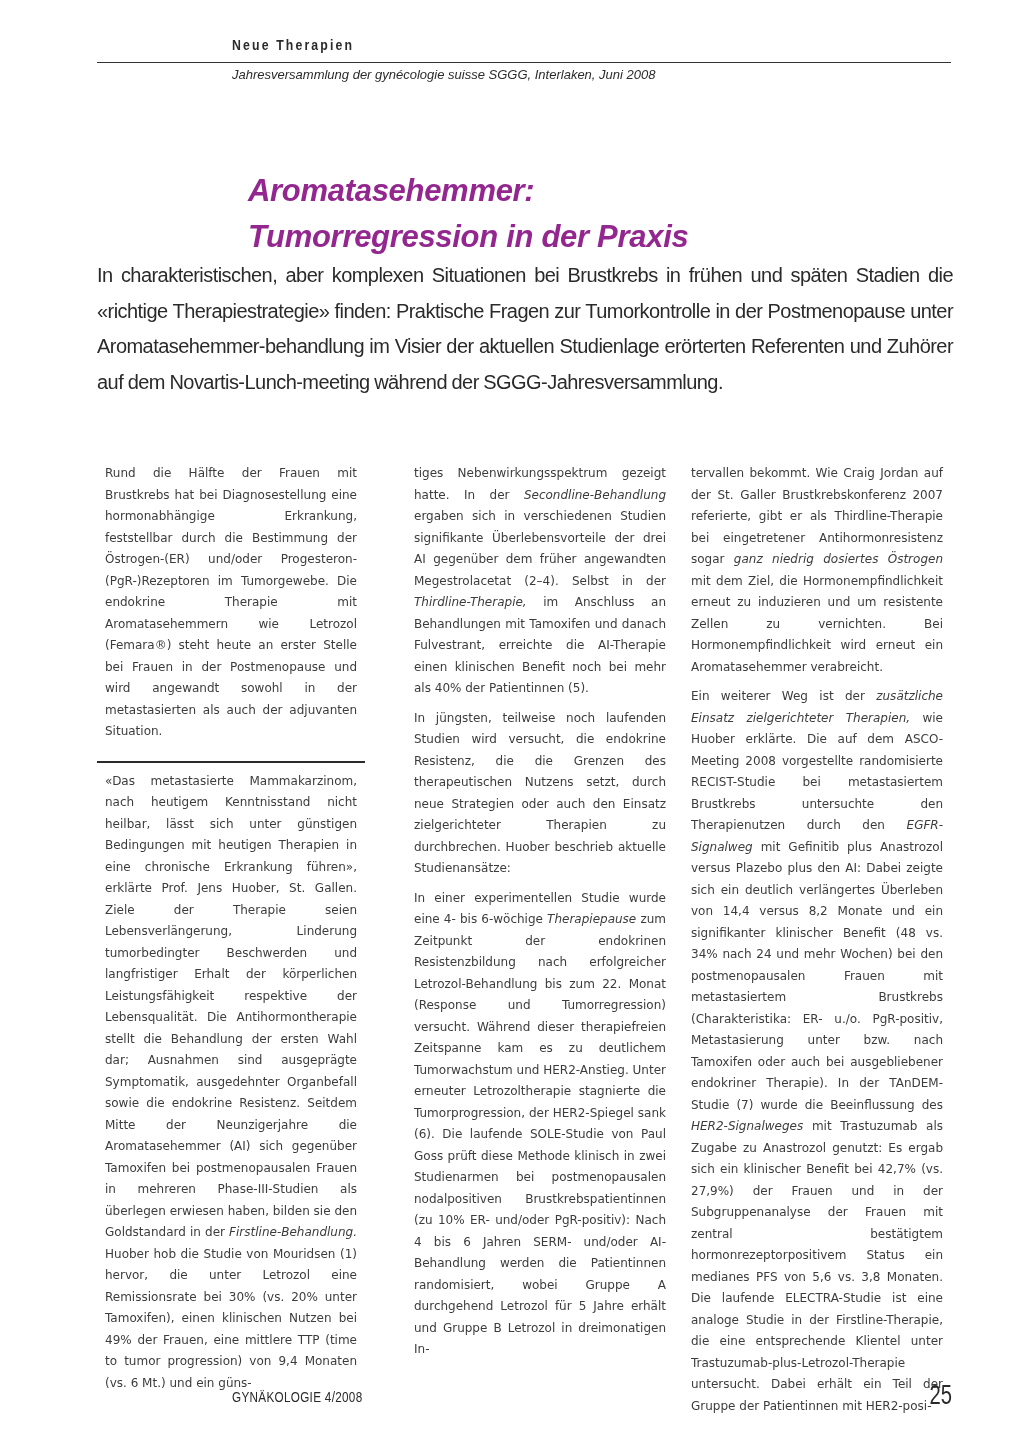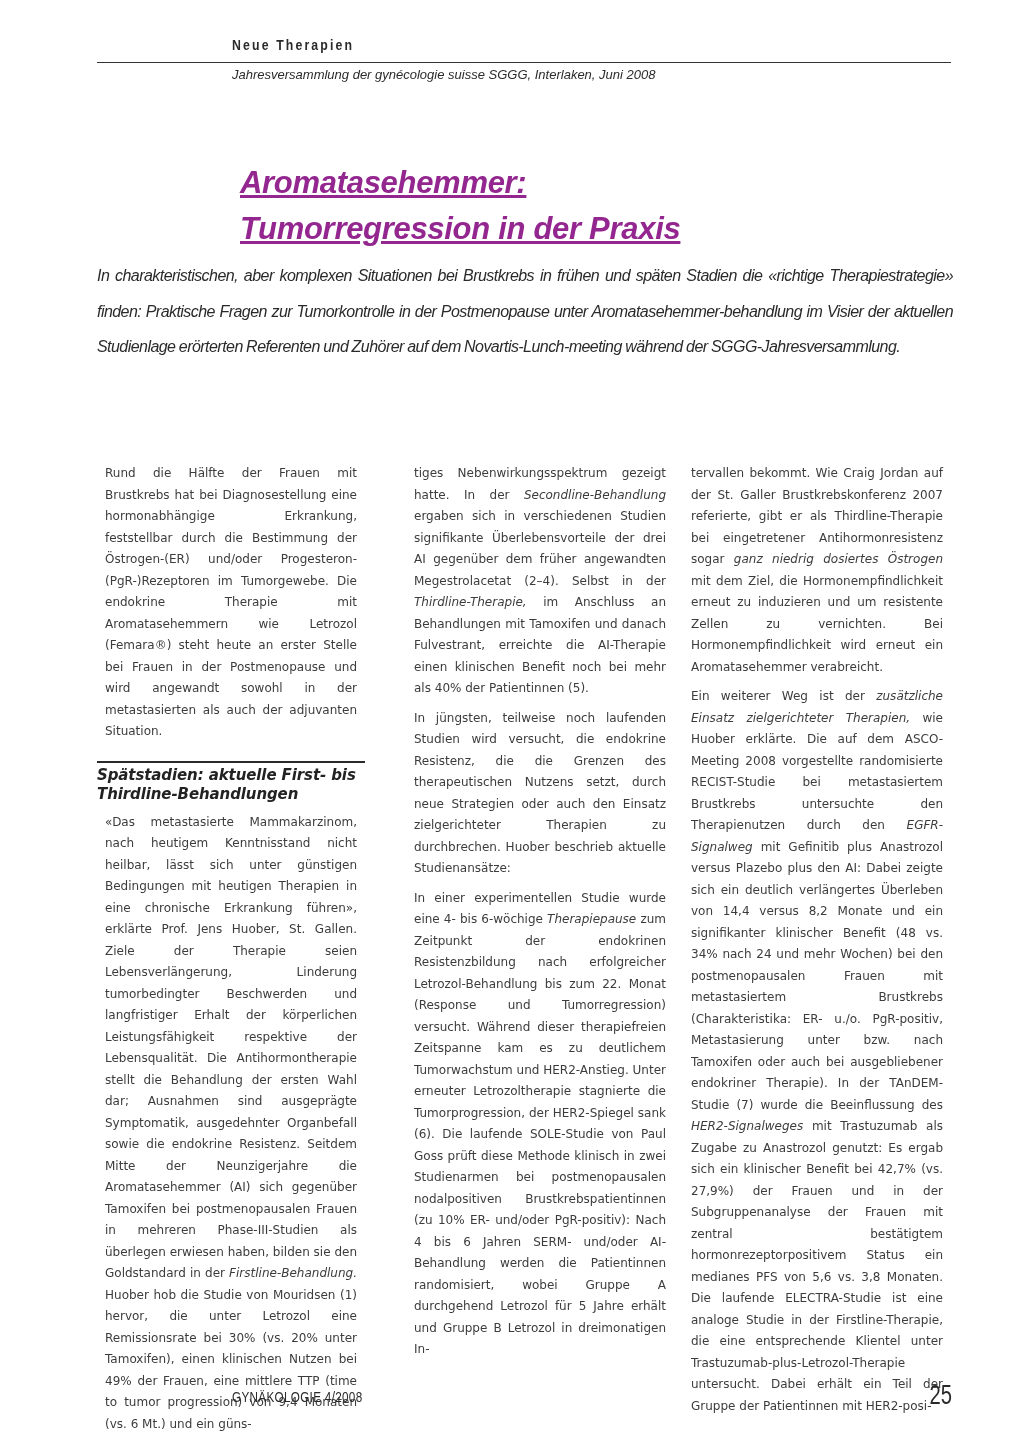--- a/index.html
+++ b/index.html
@@ -6,21 +6,21 @@
   body { width: 1024px; height: 1448px; position: relative; overflow: hidden; color: #3a3a3a; }
   .page { position: absolute; left: 0; top: 0; width: 1024px; height: 1448px; border-radius: 9px; }
 
   .running-head { position: absolute; left: 232px; top: 36px; font-family: "Liberation Sans", sans-serif; font-size: 15px; font-weight: bold; letter-spacing: 2.6px; color: #2b2b2b; transform: scaleX(0.82); transform-origin: left center; }
   .head-rule { position: absolute; left: 97px; top: 62px; width: 854px; height: 1px; background: #333; }
   .head-subtitle { position: absolute; left: 232px; top: 67px; font-family: Liberation Sans, sans-serif; font-style: italic; font-size: 13px; color: #2b2b2b; }
 
   .title { position: absolute; left: 232px; top: 152px; font-family: "Liberation Sans", sans-serif; font-weight: bold; font-style: italic; font-size: 31px; line-height: 46px; color: #93278f; letter-spacing: -0.3px; }
   .title span { display: block; }
 
-  .lead { position: absolute; left: 97px; top: 258px; width: 856px; font-family: "Liberation Sans", sans-serif; font-style: italic; font-size: 16px; line-height: 35.5px; color: #2a2a2a; text-align: justify; letter-spacing: -0.55px; word-spacing: -0.5px; }
+  .lead { position: absolute; left: 97px; top: 258px; width: 856px; font-family: "Liberation Sans", sans-serif; font-size: 20px; line-height: 35.5px; color: #2a2a2a; text-align: justify; letter-spacing: -0.55px; word-spacing: -0.5px; }
 
   .col { position: absolute; top: 455px; width: 268px; font-family: "DejaVu Sans", sans-serif; font-size: 12px; line-height: 21.5px; color: #3c3c3c; text-align: justify; hyphens: manual; }
   .col p { margin: 8px; }
   .col1 { left: 97px; }
   .col2 { left: 406px; }
   .col3 { left: 683px; }
   .col em { font-style: italic; }
 
   .sec-rule { height: 2px; background: #2a2a2a; margin: 18px 0 3px 0; }
   .sec-head { font-family: "DejaVu Sans", sans-serif; font-weight: bold; font-style: italic; font-size: 15px; line-height: 19px; color: #222; text-align: left; letter-spacing: -0.1px; }
@@ -31,31 +31,30 @@
 </style>
 </head>
 <body>
 
 <div class="page">
 
   <div class="running-head">Neue Therapien</div>
   <div class="head-rule"></div>
   <div class="head-subtitle">Jahresversammlung der gynécologie suisse SGGG, Interlaken, Juni 2008</div>
 
-  <h1 class="title" style="margin:8px;text-decoration:underline;">
+  <h1 class="title" style="margin:16px;">
     <span>Aromatasehemmer:</span>
     <span>Tumorregression in der Praxis</span>
   </h1>
 
   <div class="lead">In charakteristischen, aber komplexen Situationen bei Brustkrebs in frühen und späten Stadien die «richtige Therapiestrategie» finden: Praktische Fragen zur Tumorkontrolle in der Postmenopause unter Aromatasehemmer-behandlung im Visier der aktuellen Studienlage erörterten Referenten und Zuhörer auf dem Novartis-Lunch-meeting während der SGGG-Jahresversammlung.</div>
 
   <div class="col col1">
     <p>Rund die Hälfte der Frauen mit Brustkrebs hat bei Diagnosestellung eine hormonabhängige Erkrankung, feststellbar durch die Bestimmung der Östrogen-(ER) und/oder Progesteron-(PgR-)Rezeptoren im Tumorgewebe. Die endokrine Therapie mit Aromatasehemmern wie Letrozol (Femara®) steht heute an erster Stelle bei Frauen in der Postmenopause und wird angewandt sowohl in der metastasierten als auch der adjuvanten Situation.</p>
     <div class="sec-rule"></div>
-    <div class="sec-head">Spätstadien: aktuelle First- bis Thirdline-Behandlungen</div>
     <p><span>«Das metastasierte Mammakarzinom, nach heutigem Kenntnisstand nicht heilbar, lässt sich unter günstigen Bedingungen mit heutigen Therapien in eine chronische Erkrankung führen», erklärte Prof. Jens Huober, St. Gallen. Ziele der Therapie seien Lebensverlängerung, Linderung tumorbedingter Beschwerden und langfristiger Erhalt der körperlichen Leistungsfähigkeit respektive der Lebensqualität. Die Antihormontherapie stellt die Behandlung der ersten Wahl dar; Ausnahmen sind ausgeprägte Symptomatik, ausgedehnter Organbefall sowie die endokrine Resistenz. Seitdem Mitte der Neunzigerjahre die Aromatasehemmer (AI) sich gegenüber Tamoxifen bei postmenopausalen Frauen in mehreren Phase-III-Studien als überlegen erwiesen haben, bilden sie den Goldstandard in der </span><em>Firstline-Behandlung.</em><span> Huober hob die Studie von Mouridsen (1) hervor, die unter Letrozol eine Remissionsrate bei 30% (vs. 20% unter Tamoxifen), einen klinischen Nutzen bei 49% der Frauen, eine mittlere TTP (time to tumor progression) von 9,4 Monaten (vs. 6 Mt.) und ein güns-</span></p>
   </div>
 
   <div class="col col2">
     <p><span>tiges Nebenwirkungsspektrum gezeigt hatte. In der </span><em>Secondline-Behandlung</em><span> ergaben sich in verschiedenen Studien signifikante Überlebensvorteile der drei AI gegenüber dem früher angewandten Megestrolacetat (2–4). Selbst in der </span><em>Thirdline-Therapie,</em><span> im Anschluss an Behandlungen mit Tamoxifen und danach Fulvestrant, erreichte die AI-Therapie einen klinischen Benefit noch bei mehr als 40% der Patientinnen (5).</span></p>
     <p>In jüngsten, teilweise noch laufenden Studien wird versucht, die endokrine Resistenz, die die Grenzen des therapeutischen Nutzens setzt, durch neue Strategien oder auch den Einsatz zielgerichteter Therapien zu durchbrechen. Huober beschrieb aktuelle Studienansätze:</p>
     <p><span>In einer experimentellen Studie wurde eine 4- bis 6-wöchige </span><em>Therapiepause</em><span> zum Zeitpunkt der endokrinen Resistenzbildung nach erfolgreicher Letrozol-Behandlung bis zum 22. Monat (Response und Tumorregression) versucht. Während dieser therapiefreien Zeitspanne kam es zu deutlichem Tumorwachstum und HER2-Anstieg. Unter erneuter Letrozoltherapie stagnierte die Tumorprogression, der HER2-Spiegel sank (6). Die laufende SOLE-Studie von Paul Goss prüft diese Methode klinisch in zwei Studienarmen bei postmenopausalen nodalpositiven Brustkrebspatientinnen (zu 10% ER- und/oder PgR-positiv): Nach 4 bis 6 Jahren SERM- und/oder AI-Behandlung werden die Patientinnen randomisiert, wobei Gruppe A durchgehend Letrozol für 5 Jahre erhält und Gruppe B Letrozol in dreimonatigen In-</span></p>
   </div>
 
   <div class="col col3">

